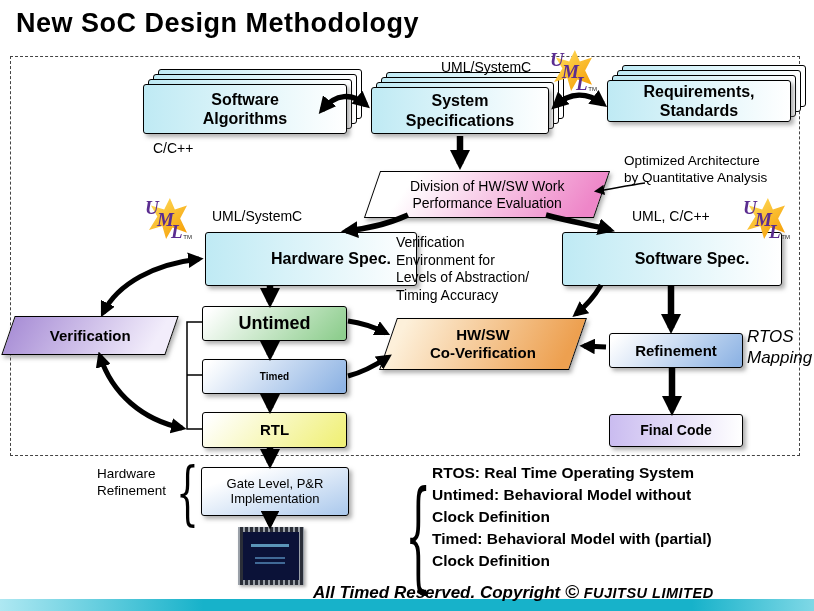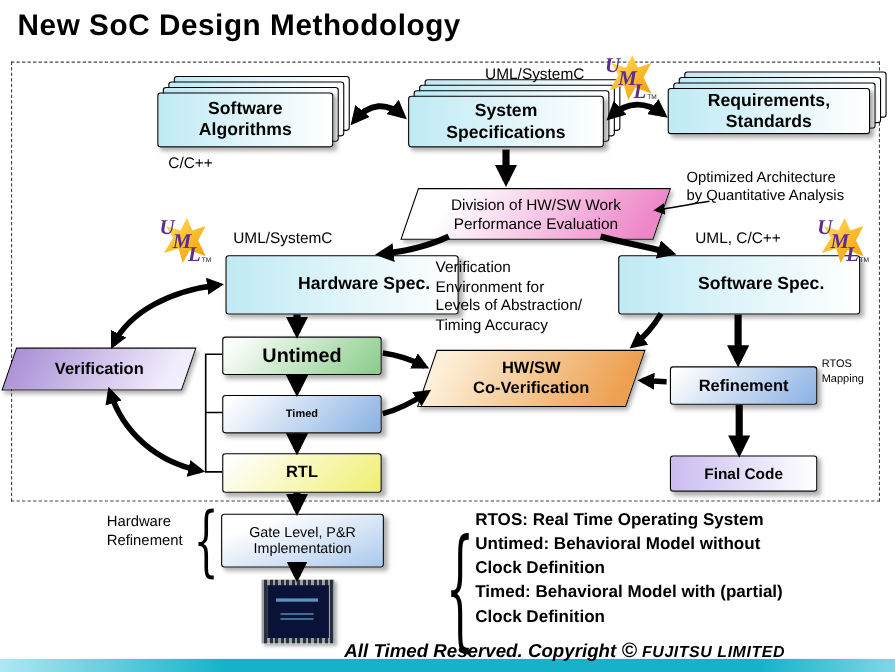--- a/index.html
+++ b/index.html
@@ -91,21 +91,21 @@
   <div class="ann" style="left:441px;top:59px;font-size:14px;">UML/SystemC</div>
   <div class="ann" style="left:153px;top:140px;font-size:14px;">C/C++</div>
   <div class="ann" style="left:212px;top:208px;font-size:14px;">UML/SystemC</div>
   <div class="ann" style="left:632px;top:208px;font-size:14px;">UML, C/C++</div>
   <div class="ann" style="left:624px;top:153px;font-size:13.5px;">Optimized Architecture
 by Quantitative Analysis</div>
   <div class="ann" style="left:396px;top:234px;font-size:14px;">Verification
 Environment for
 Levels of Abstraction/
 Timing Accuracy</div>
-  <div class="ann" style="left:747px;top:326px;font-size:10px;">RTOS
+  <div class="ann" style="left:747px;top:326px;font-size:17px;font-style:italic;">RTOS
 Mapping</div>
   <div class="ann" style="left:97px;top:466px;font-size:13.5px;">Hardware
 Refinement</div>
 
   <div class="uml-logo" style="left:549px;top:48px;">
     <span class="uml-sun"></span>
     <span class="uml-letter uml-u">U</span>
     <span class="uml-letter uml-m">M</span>
     <span class="uml-letter uml-l">L</span>
     <span class="uml-tm">TM</span>
@@ -118,21 +118,21 @@
     <span class="uml-tm">TM</span>
   </div>
   <div class="uml-logo" style="left:742px;top:196px;">
     <span class="uml-sun"></span>
     <span class="uml-letter uml-u">U</span>
     <span class="uml-letter uml-m">M</span>
     <span class="uml-letter uml-l">L</span>
     <span class="uml-tm">TM</span>
   </div>
 
-  <div class="stack" style="left:143px;top:84px;width:160px;height:50px;">
+  <div class="stack" style="left:143px;top:84px;width:204px;height:50px;">
     <div class="layer l3"></div>
     <div class="layer l2"></div>
     <div class="layer l1"></div>
     <div class="layer main">
         <span>Software
 Algorithms</span>
       </div>
   </div>
   <div class="stack" style="left:371px;top:87px;width:178px;height:47px;">
     <div class="layer l3"></div>

